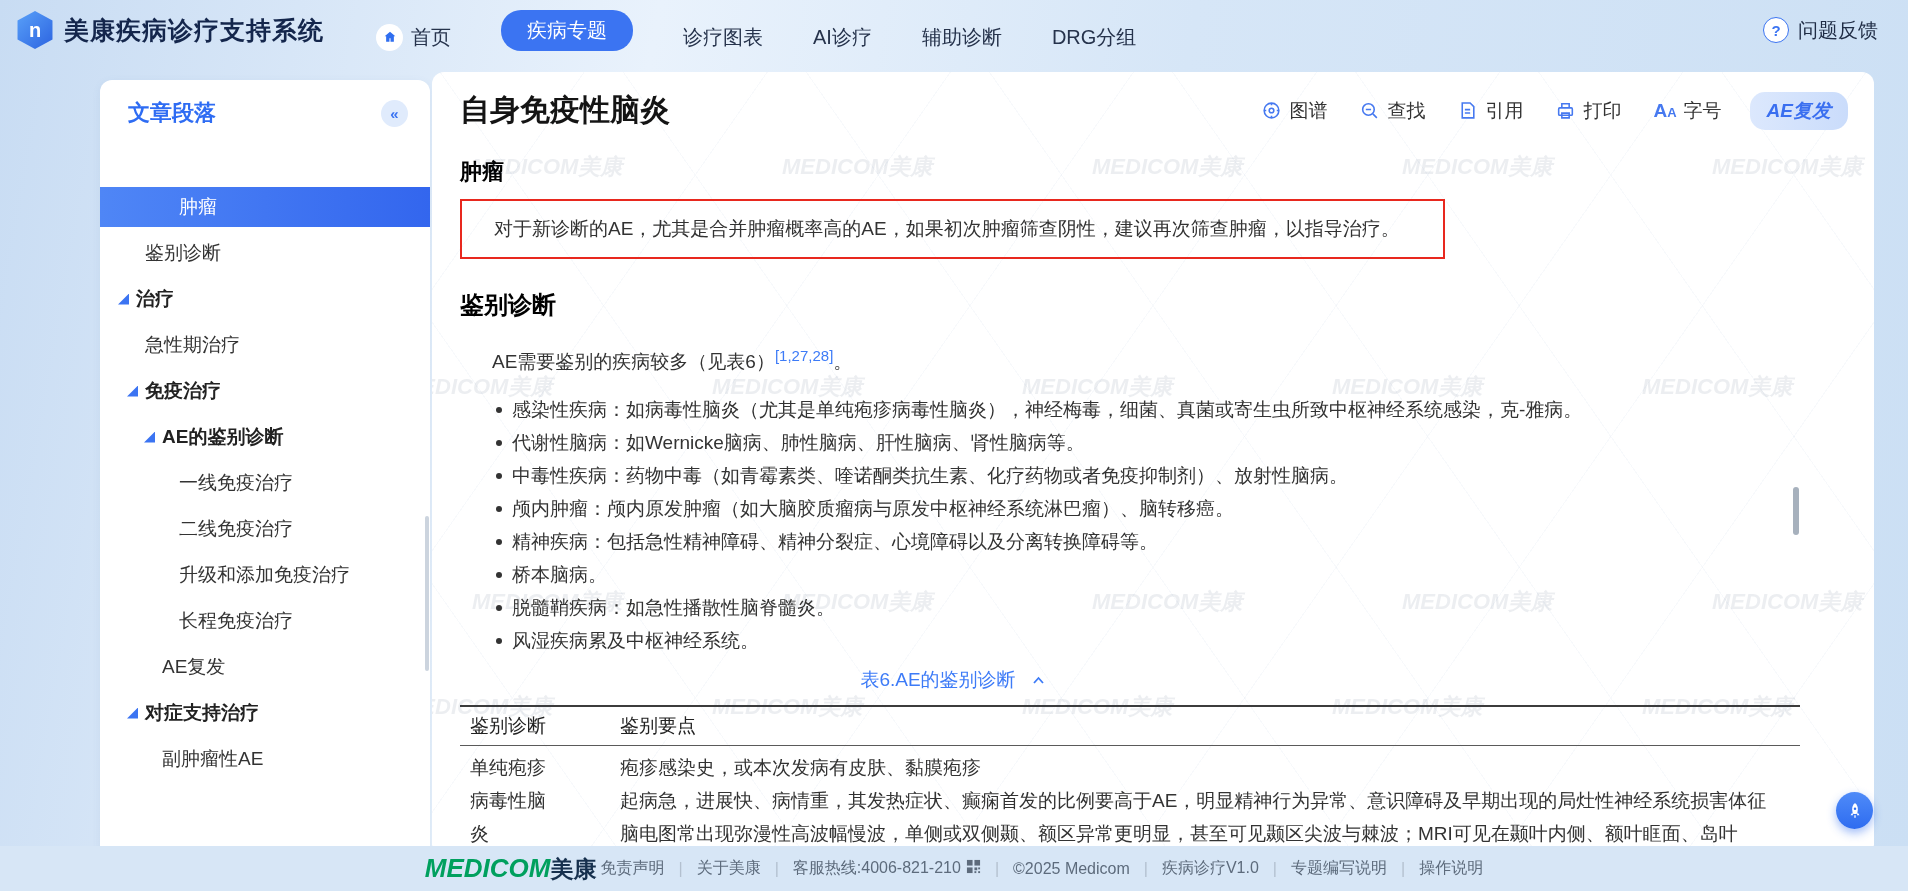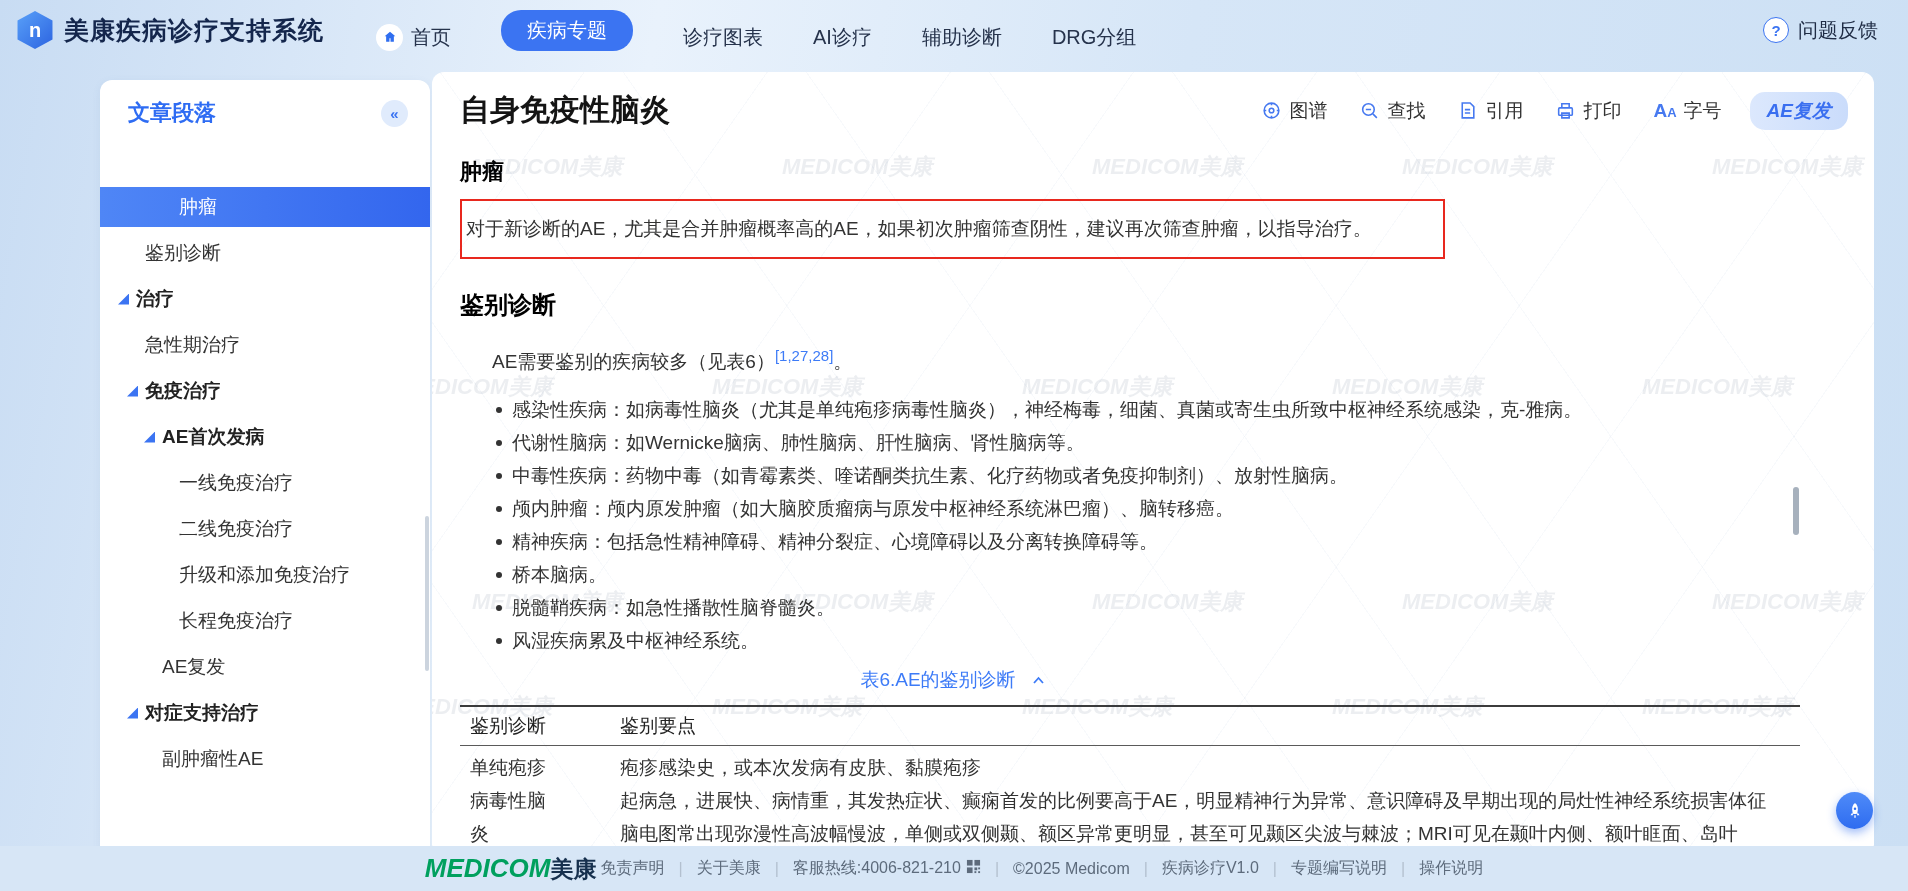--- a/index.html
+++ b/index.html
@@ -58,21 +58,21 @@
   .article-head h1 { font-size:30px; font-weight:800; color:#141414; }
   .tools { margin-left:auto; display:flex; align-items:center; gap:32px; }
   .tool { display:flex; align-items:center; gap:7px; font-size:19px; color:#333; cursor:pointer; }
   .tool svg { display:block; }
   .fonticon { color:#4679f0; font-weight:800; font-size:19px; font-style:normal; }
   .fonticon i { font-size:13px; font-style:normal; }
   .ai-pill { margin-left:28px; background:linear-gradient(90deg,#dce8fd,#cadcfb); color:#3a6ff0;
     font-style:italic; font-weight:800; font-size:19px; padding:6px 17px; border-radius:15px; cursor:pointer; }
 
   .sec1 { margin:26px 0 0 28px; font-size:22px; font-weight:800; color:#000; }
-  .hl-box { margin:12px 0 0 28px; width:985px; border:2.5px solid #e8281e; padding:14px 4px;
+  .hl-box { margin:12px 0 0 28px; width:985px; border:2.5px solid #e8281e; padding:14px 32px;
     font-size:19px; color:#333; line-height:28px; }
   .sec2 { margin:30px 0 0 28px; font-size:24px; font-weight:800; color:#000; }
   .intro { margin:26px 0 0 60px; font-size:19px; color:#333; }
   .cite { color:#3d7bf7; font-size:15px; vertical-align:super; cursor:pointer; }
   .bullets { margin:18px 0 0 64px; list-style:none; }
   .bullets li { position:relative; padding-left:16px; font-size:19px; line-height:33px; color:#333; }
   .bullets li::before { content:''; position:absolute; left:0; top:14px; width:6px; height:6px;
     border-radius:50%; background:#333; }
   .tcap { width:985px; margin:10px 0 0 28px; text-align:center; }
   .tcap a { color:#3d7bf7; font-size:19px; cursor:pointer; display:inline-flex; align-items:center; gap:16px; }
@@ -161,21 +161,21 @@
       <li class="side-item lvl2">
         <i class="tri ph"></i>
         <span>急性期治疗</span>
       </li>
       <li class="side-item lvl2 group">
         <i class="tri"></i>
         <span>免疫治疗</span>
       </li>
       <li class="side-item lvl3 group">
         <i class="tri"></i>
-        <span>AE首次发病</span>
+        <span>AE的鉴别诊断</span>
       </li>
       <li class="side-item lvl4">
         <i class="tri ph"></i>
         <span>一线免疫治疗</span>
       </li>
       <li class="side-item lvl4">
         <i class="tri ph"></i>
         <span>二线免疫治疗</span>
       </li>
       <li class="side-item lvl4">

